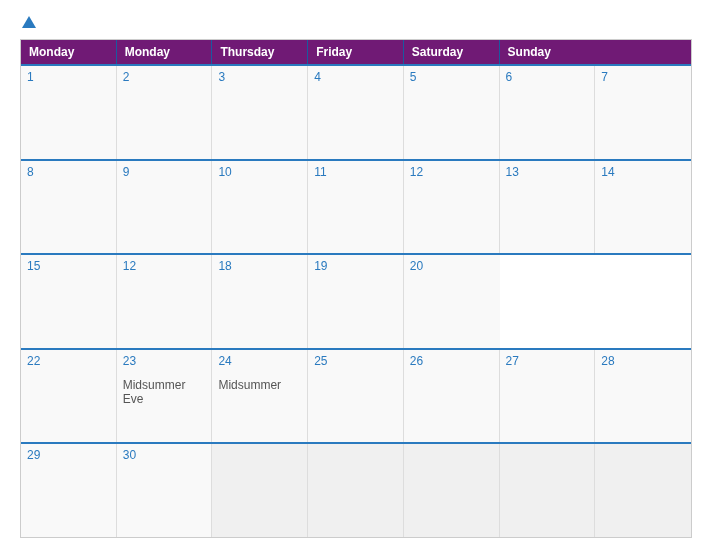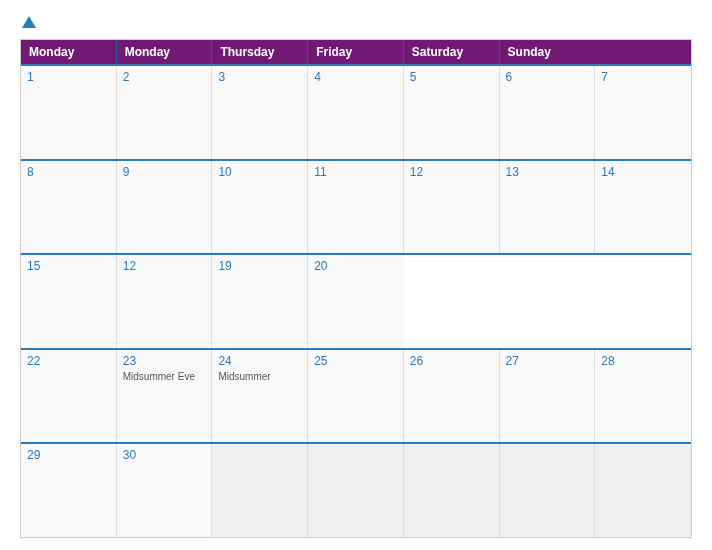--- a/index.html
+++ b/index.html
@@ -112,23 +112,23 @@
     .cal-cell.empty {
       background: #f0f0f0;
     }
     .day-num {
       font-size: 12px;
       color: #2a7abf;
       font-weight: normal;
       margin-bottom: 2px;
     }
     .day-event {
-      font-size: 10px;
+      font-size: 12px;
       color: #555;
-      margin-top: 1px;
+      margin-top: 8px;
     }
   </style>
 </head>
 <body>
 
 <div class="page">
   <div class="header">
     <div class="logo">
       <span class="logo-general"></span>
       <span class="logo-triangle"></span>
@@ -196,20 +196,23 @@
           </div>
         </div>
         <div class="cal-week">
           <div class="cal-cell">
             <span class="day-num">15</span>
           </div>
           <div class="cal-cell">
             <span class="day-num">12</span>
           </div>
           <div class="cal-cell">
+            <span class="day-num">18</span>
+          </div>
+          <div class="cal-cell">
             <span class="day-num">19</span>
           </div>
           <div class="cal-cell">
             <span class="day-num">20</span>
           </div>
         </div>
         <div class="cal-week">
           <div class="cal-cell">
             <span class="day-num">22</span>
           </div>

